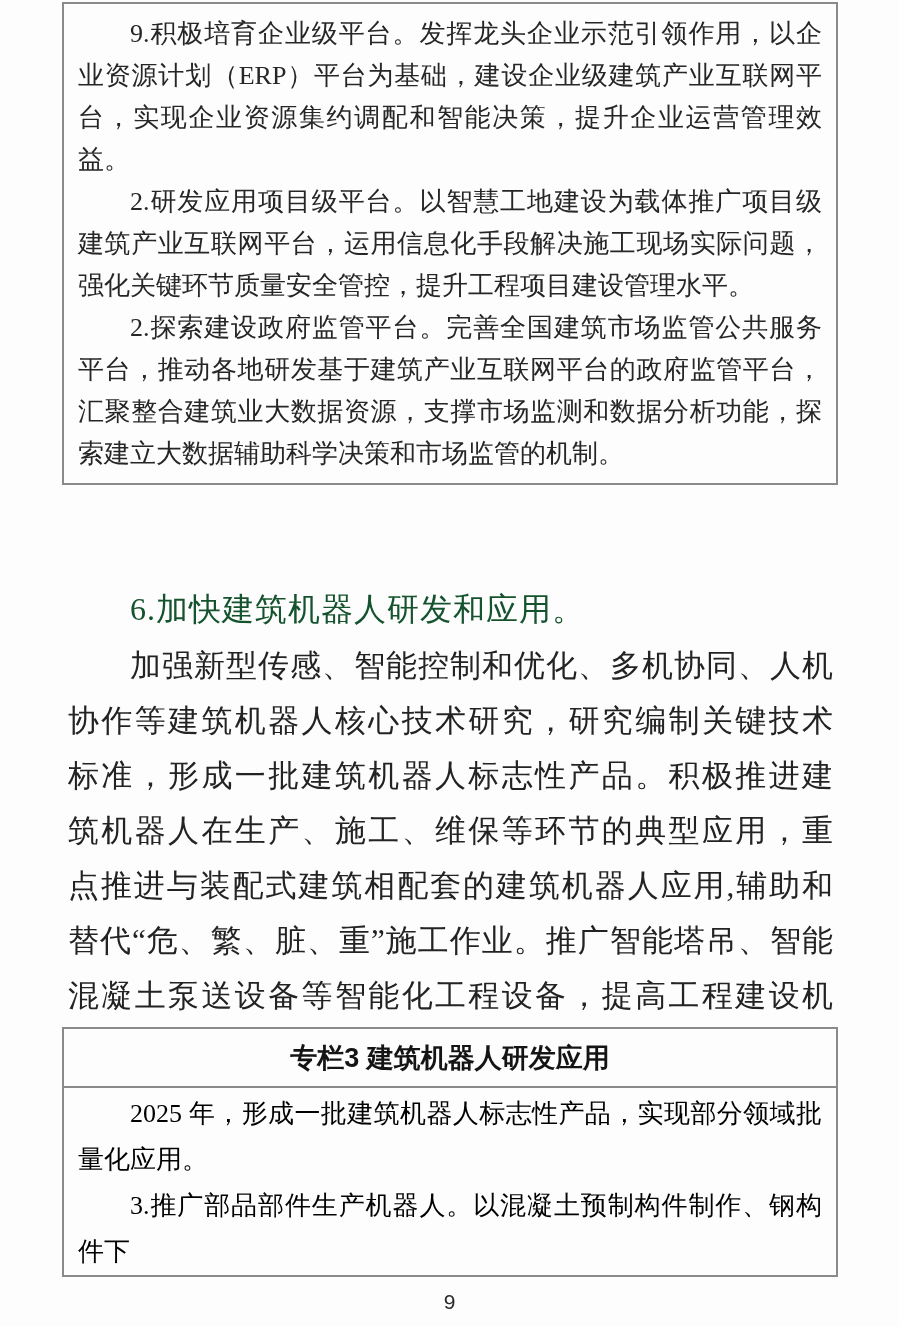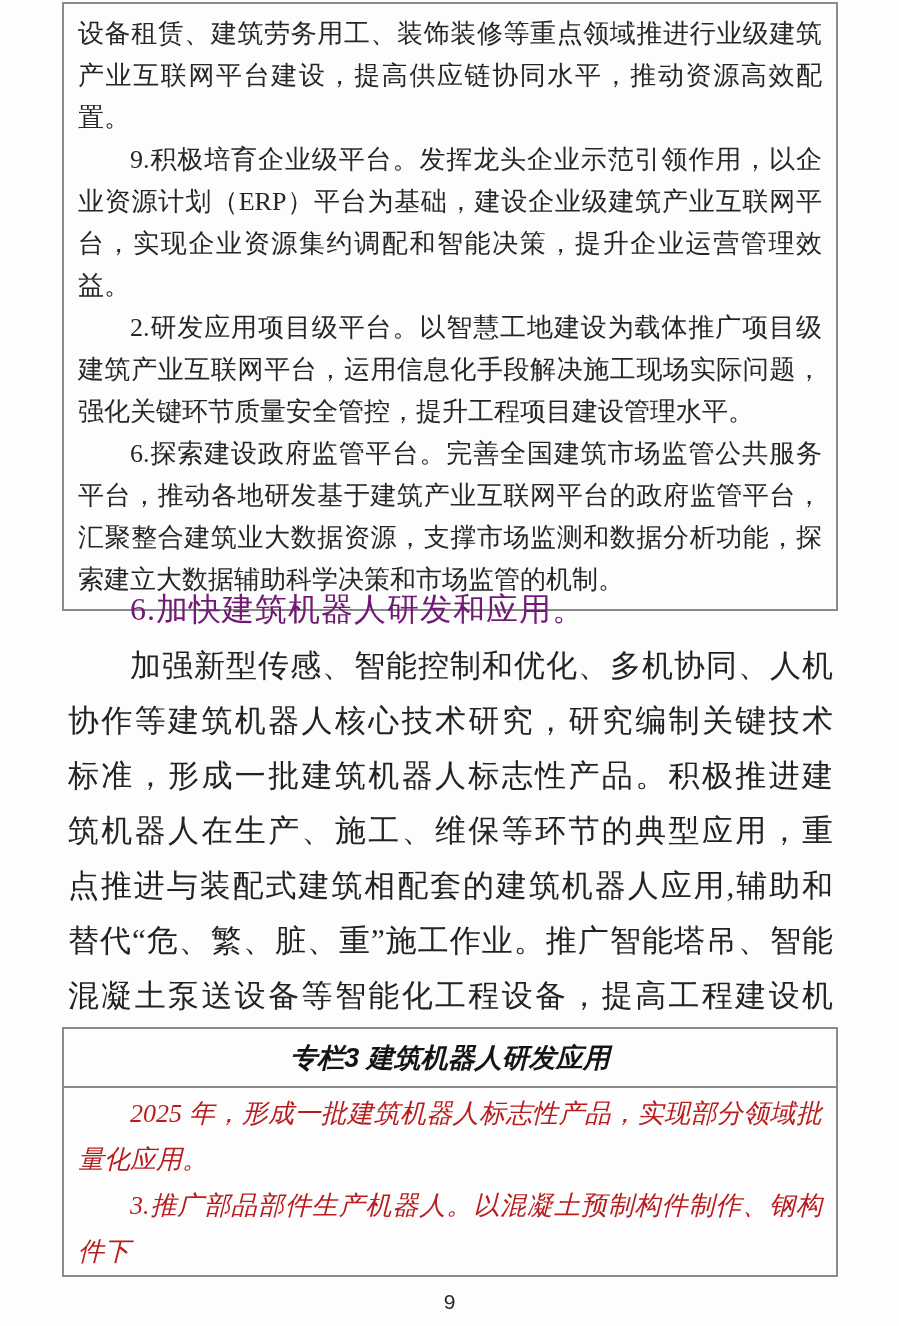--- a/index.html
+++ b/index.html
@@ -33,21 +33,21 @@
   .platform-box p.indent { text-indent: 2em; }
   
   .section-heading {
     position: absolute;
     left: 66px;
     top: 588px;
     width: 768px;
     font-size: 32px;
     font-weight: 500;
     text-indent: 2em;
-    color: #701a75;
+    color: #14532d;
     letter-spacing: 1px;
   }
   
   .body-paragraph {
     position: absolute;
     left: 68px;
     top: 638px;
     width: 766px;
     font-size: 31px;
     line-height: 55px;
@@ -57,63 +57,61 @@
     letter-spacing: 1px;
   }
   
   .column-box {
     position: absolute;
     left: 62px;
     top: 1027px;
     width: 776px;
     border: 2px solid #8a8a8a;
     background: #fdfdfd;
-    font-style: italic;
   }
   .column-box-header {
     border-bottom: 2px solid #8a8a8a;
     text-align: center;
     font-family: "Liberation Sans", "DejaVu Sans", sans-serif;
     font-weight: bold;
     font-size: 27px;
     color: #141414;
     padding: 11px 0 10px 0;
   }
   .column-box-body {
     padding: 3px 14px 0 14px;
   }
   .column-box-body p {
     font-size: 26px;
     line-height: 46px;
     text-align: justify;
     text-indent: 2em;
-    color: #b91c1c;
+    color: #000000;
   }
   
   .page-number {
     position: absolute;
     left: 0;
     bottom: 12px;
     width: 100%;
     text-align: center;
     font-family: "Liberation Sans", "DejaVu Sans", sans-serif;
     font-size: 21px;
     color: #2a2a2a;
   }
 </style>
 </head>
 <body>
 
 <div class="page">
 
   <div class="platform-box">
-    <p>设备租赁、建筑劳务用工、装饰装修等重点领域推进行业级建筑产业互联网平台建设，提高供应链协同水平，推动资源高效配置。</p>
     <p class="indent">9.积极培育企业级平台。发挥龙头企业示范引领作用，以企业资源计划（ERP）平台为基础，建设企业级建筑产业互联网平台，实现企业资源集约调配和智能决策，提升企业运营管理效益。</p>
     <p class="indent">2.研发应用项目级平台。以智慧工地建设为载体推广项目级建筑产业互联网平台，运用信息化手段解决施工现场实际问题，强化关键环节质量安全管控，提升工程项目建设管理水平。</p>
-    <p class="indent">6.探索建设政府监管平台。完善全国建筑市场监管公共服务平台，推动各地研发基于建筑产业互联网平台的政府监管平台，汇聚整合建筑业大数据资源，支撑市场监测和数据分析功能，探索建立大数据辅助科学决策和市场监管的机制。</p>
+    <p class="indent">2.探索建设政府监管平台。完善全国建筑市场监管公共服务平台，推动各地研发基于建筑产业互联网平台的政府监管平台，汇聚整合建筑业大数据资源，支撑市场监测和数据分析功能，探索建立大数据辅助科学决策和市场监管的机制。</p>
   </div>
 
   <div class="section-heading">6.加快建筑机器人研发和应用。</div>
 
   <p class="body-paragraph">加强新型传感、智能控制和优化、多机协同、人机协作等建筑机器人核心技术研究，研究编制关键技术标准，形成一批建筑机器人标志性产品。积极推进建筑机器人在生产、施工、维保等环节的典型应用，重点推进与装配式建筑相配套的建筑机器人应用,辅助和替代“危、繁、脏、重”施工作业。推广智能塔吊、智能混凝土泵送设备等智能化工程设备，提高工程建设机械化、智能化水平。</p>
 
   <div class="column-box">
     <div class="column-box-header">专栏3 建筑机器人研发应用</div>
     <div class="column-box-body">
       <p>2025 年，形成一批建筑机器人标志性产品，实现部分领域批量化应用。</p>

